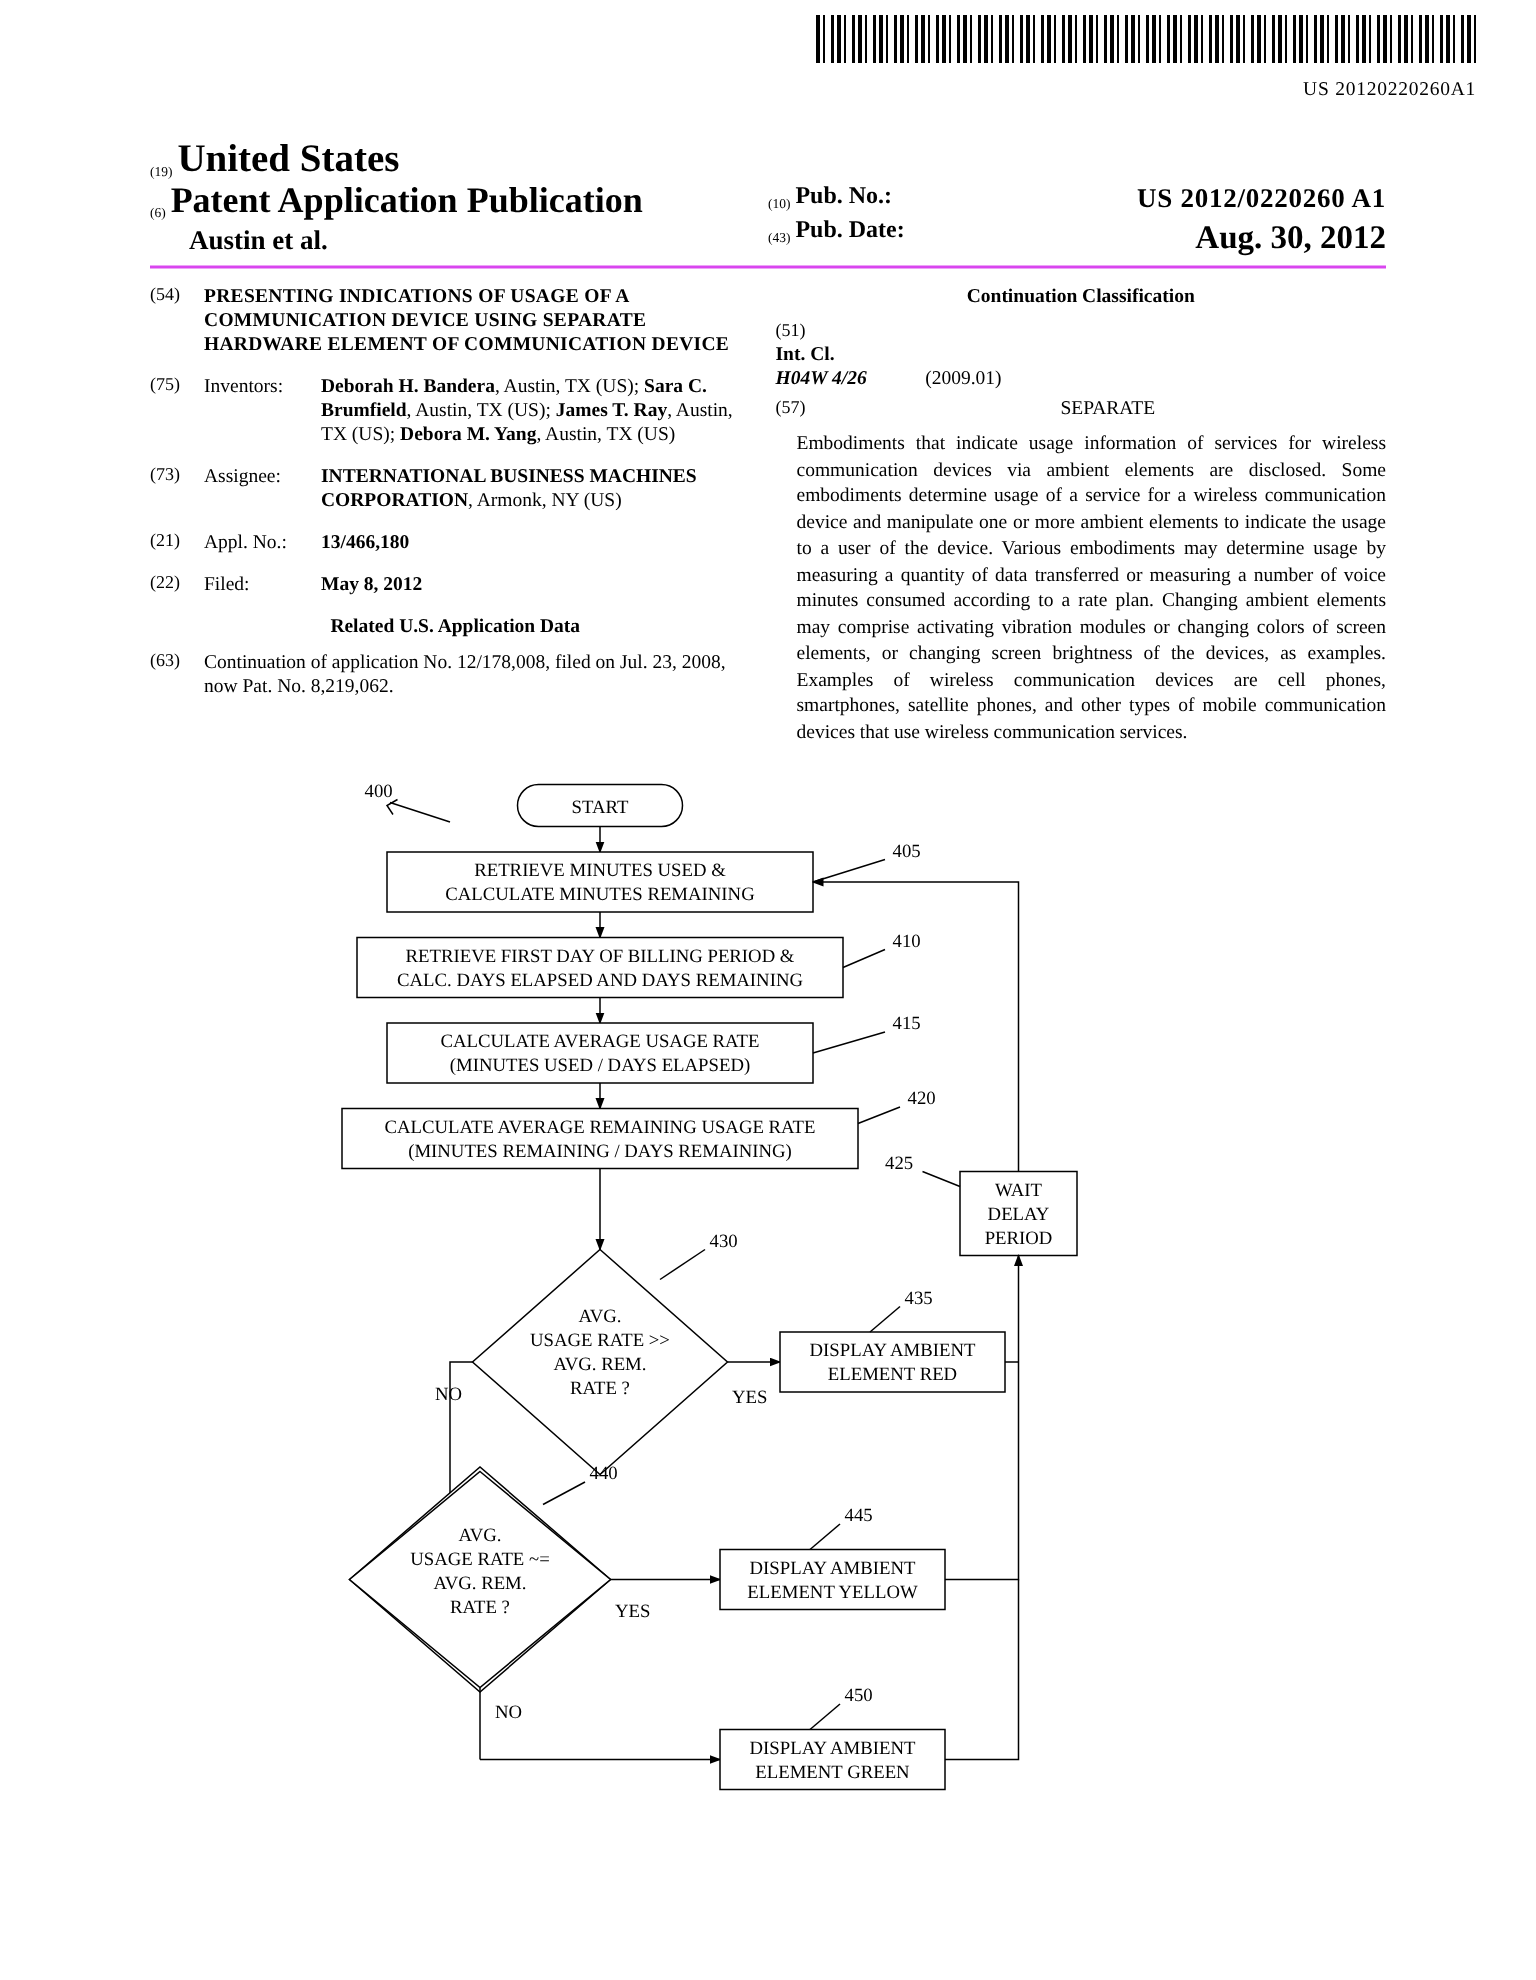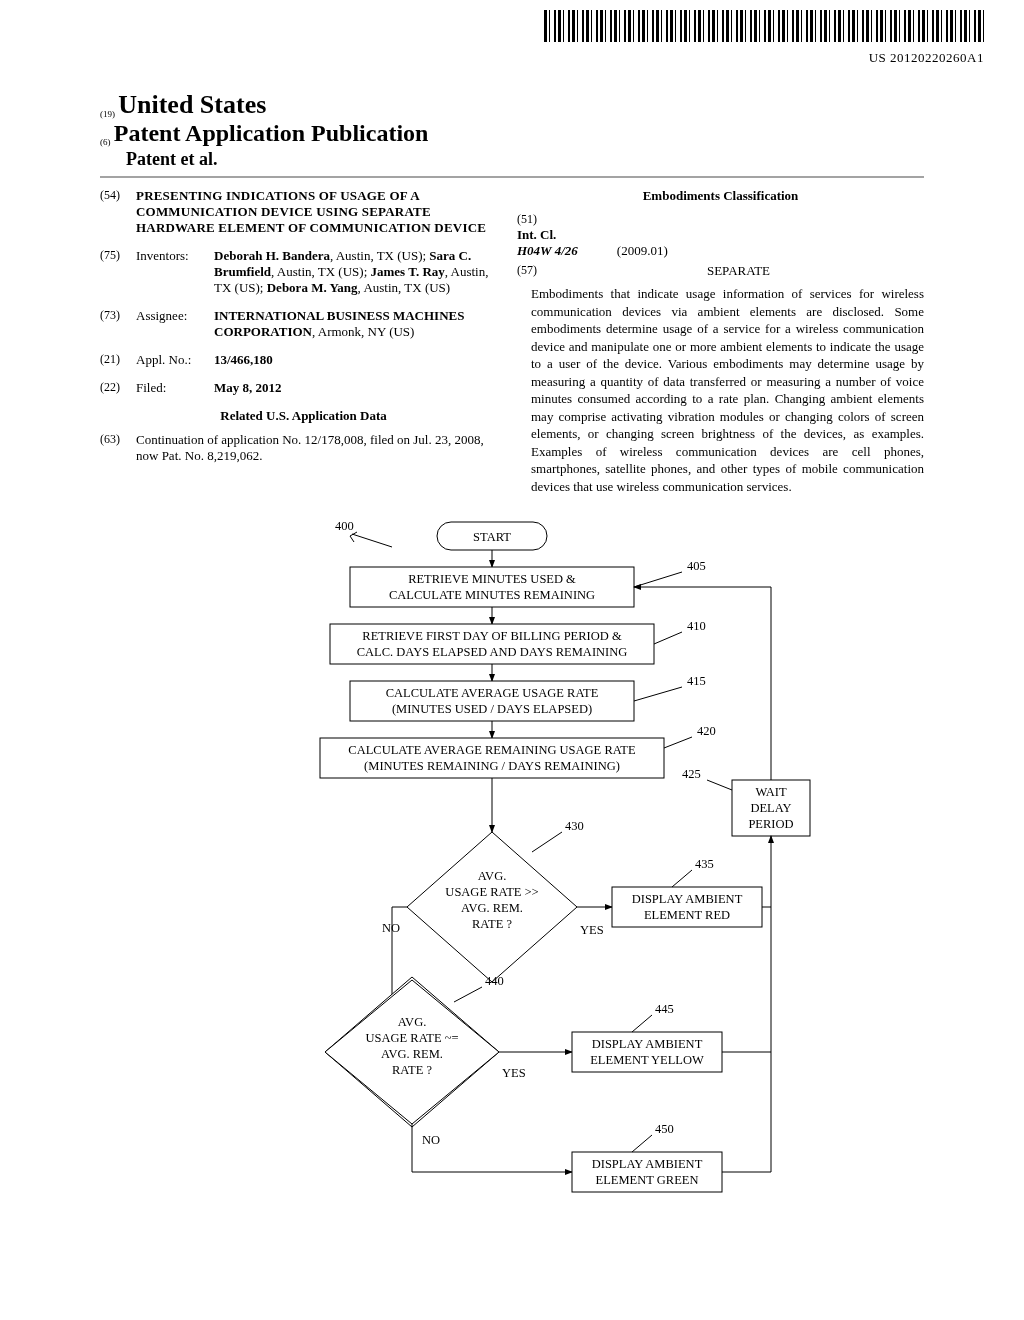--- a/index.html
+++ b/index.html
@@ -34,21 +34,21 @@
       );
     }
     .barcode-text {
       text-align: right;
       padding-right: 40px;
       font-size: 13px;
       letter-spacing: 0.5px;
       margin-top: 4px;
     }
     .header-row {
-      border-bottom: 2px solid #a3a3a3;
+      border-bottom: 2px solid #d946ef;
       padding-bottom: 6px;
       margin-top: 4px;
       margin-bottom: 10px;
       display: flex;
       justify-content: space-between;
       align-items: flex-end;
     }
     .header-left {
       flex: 1;
     }
@@ -125,21 +125,20 @@
       height: 10px;
     }
     .abstract-body {
       text-align: justify;
       font-size: 13px;
       line-height: 1.35;
       margin-left: 14px;
     }
     .figure-wrap {
       margin-top: 16px;
-      text-align: center;
     }
     svg text {
       font-family: "Times New Roman", Times, serif;
     }
     .flow-box { fill: #fff; stroke: #000; stroke-width: 1; }
     .flow-text { font-size: 12.5px; }
     .arrow { stroke: #000; stroke-width: 1; fill: none; marker-end: url(#arrowhead); }
     .line-plain { stroke: #000; stroke-width: 1; fill: none; }
   </style>
 </head>
@@ -155,21 +154,37 @@
   <div class="header-row">
     <div class="header-left">
       <div>
         <span class="sup">(19)</span>
         <span class="country">United States</span>
       </div>
       <div>
         <span class="sup">(6)</span>
         <span class="pubtype">Patent Application Publication</span>
       </div>
-      <div class="authors" style="padding-left: 26px;">Patent et al.</div>
+      <div class="authors" style="padding-left: 26px;">Austin et al.</div>
+    </div>
+    <div class="header-right">
+      <div class="hr-row">
+        <div>
+          <span class="sup">(10)</span>
+          <span class="pubno-label">Pub. No.:</span>
+        </div>
+        <span class="pubno-value">US 2012/0220260 A1</span>
+      </div>
+      <div class="hr-row" style="margin-top:2px;">
+        <div>
+          <span class="sup">(43)</span>
+          <span class="pubno-label">Pub. Date:</span>
+        </div>
+        <span class="pubdate-value">Aug. 30, 2012</span>
+      </div>
     </div>
   </div>
 
   <div class="cols">
 
     <div class="col">
       <div class="field-row">
         <div class="field-num">(54)</div>
         <div class="field-val title-text">PRESENTING INDICATIONS OF USAGE OF A COMMUNICATION DEVICE USING SEPARATE HARDWARE ELEMENT OF COMMUNICATION DEVICE</div>
       </div>
@@ -204,21 +219,21 @@
 
       <div class="related-heading">Related U.S. Application Data</div>
 
       <div class="field-row">
         <div class="field-num">(63)</div>
         <div class="field-val" style="flex:1;">Continuation of application No. 12/178,008, filed on Jul. 23, 2008, now Pat. No. 8,219,062.</div>
       </div>
     </div>
 
     <div class="col">
-      <div class="section-heading">Embodiments Classification</div>
+      <div class="section-heading">Continuation Classification</div>
 
       <div class="field-row" style="margin-bottom:4px;flex-direction:column;">
         <div class="field-num">(51)</div>
         <div class="field-val">
           <div class="intcl-label">Int. Cl.</div>
           <div>
             <i><b>H04W 4/26</b></i>
             &nbsp;&nbsp;&nbsp;&nbsp;&nbsp;&nbsp;&nbsp;&nbsp;&nbsp;&nbsp;
             <span>(2009.01)</span>
           </div>

